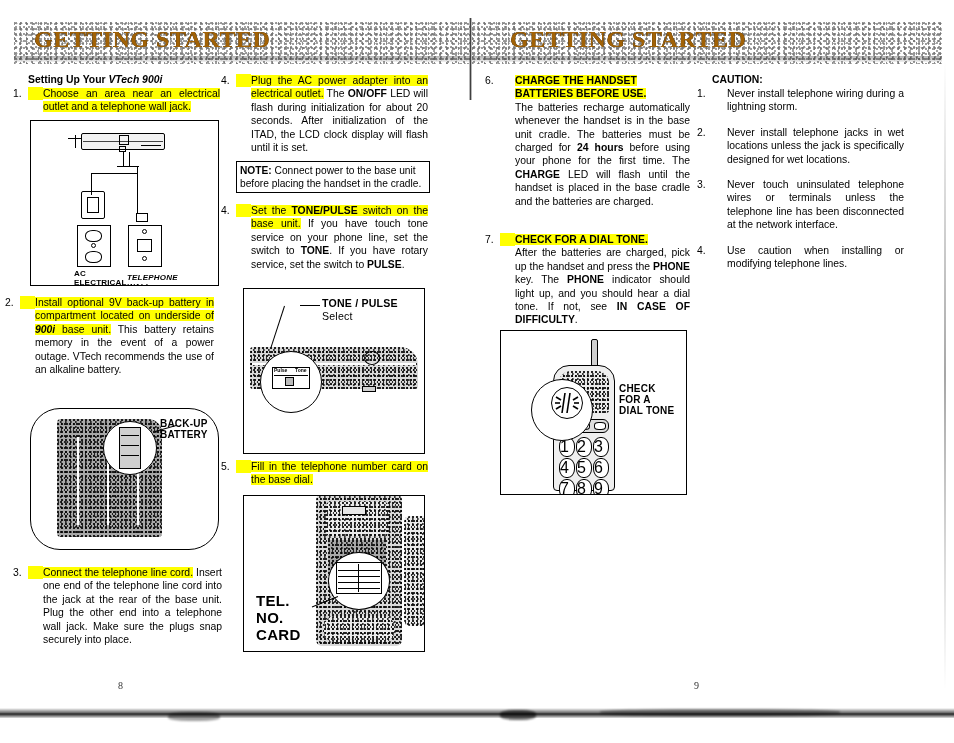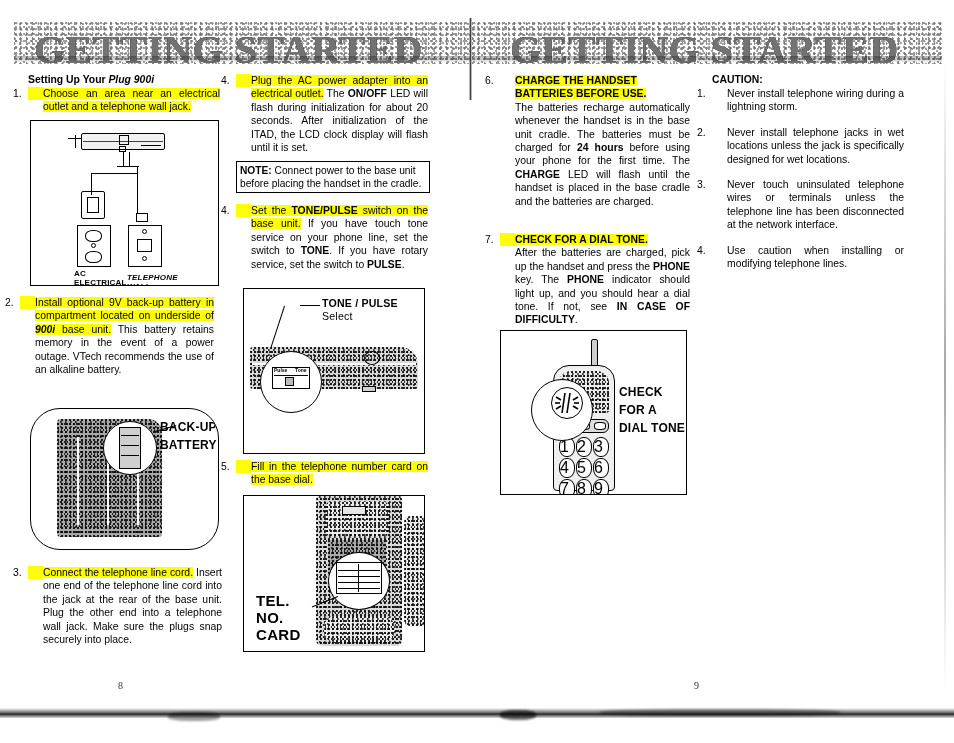--- a/index.html
+++ b/index.html
@@ -35,23 +35,23 @@
       radial-gradient(circle at 86% 36%, rgba(0,0,0,.7) 1px, transparent 1.4px),
       radial-gradient(circle at 14% 88%, rgba(0,0,0,.55) 1px, transparent 1.4px);
     background-size: 6px 5px, 8px 7px, 5px 6px, 9px 8px, 7px 5px, 6px 9px;
     opacity: .55;
   }
   .banner .title {
     position: absolute;
     left: 0; top: 0;
     font-family: "Liberation Serif", serif;
     font-weight: bold;
-    font-size: 40px;
+    font-size: 24px;
     letter-spacing: .5px;
-    color: #737373;
+    color: #a16207;
     white-space: nowrap;
     text-shadow: 0 0 .5px #000;
   }
   .banner .underline {
     position: absolute;
     left: 0; right: 0;
     bottom: 2px;
     height: 6px;
     background:
       linear-gradient(to bottom, rgba(0,0,0,.30), rgba(0,0,0,.06));
@@ -121,22 +121,22 @@
     letter-spacing: .2px;
     color: #000;
     white-space: pre-line;
   }
   .figlabel.big {
     font-size: 15px;
     line-height: 17px;
     letter-spacing: .3px;
   }
   .figlabel.med {
-    font-size: 12px;
-    line-height: 18px;
+    font-size: 10px;
+    line-height: 11px;
   }
   .figlabel.lead {
     font-size: 10.6px;
     line-height: 12.6px;
   }
 
   .ln { position: absolute; background: #000; }
   .ln.h { height: 1.4px; }
   .ln.v { width: 1.4px; }
 
@@ -213,21 +213,21 @@
   <div class="banner" style="left:472px; top:22px; width:470px;">
     <div class="band"></div>
     <div class="title" style="left:38px; top:4px;">GETTING STARTED</div>
     <div class="underline"></div>
   </div>
 
   <div class="gutter" style="left:469px;"></div>
 
   <div class="col" style="left:28px; top:74px; width:192px;">
     <p class="heading-sm">
-      <span>Setting Up Your </span><i>Plug 900i</i>
+      <span>Setting Up Your </span><i>VTech 900i</i>
     </p>
     <p class="para" style="margin-top:2px;">
       <span class="body-indent">
         <span class="num hl">1.</span><span class="hl">Choose an area near an electrical outlet and a telephone wall jack.</span>
       </span>
     </p>
   </div>
 
   <div class="figure" style="left:30px; top:120px; width:187px; height:164px;">
 

